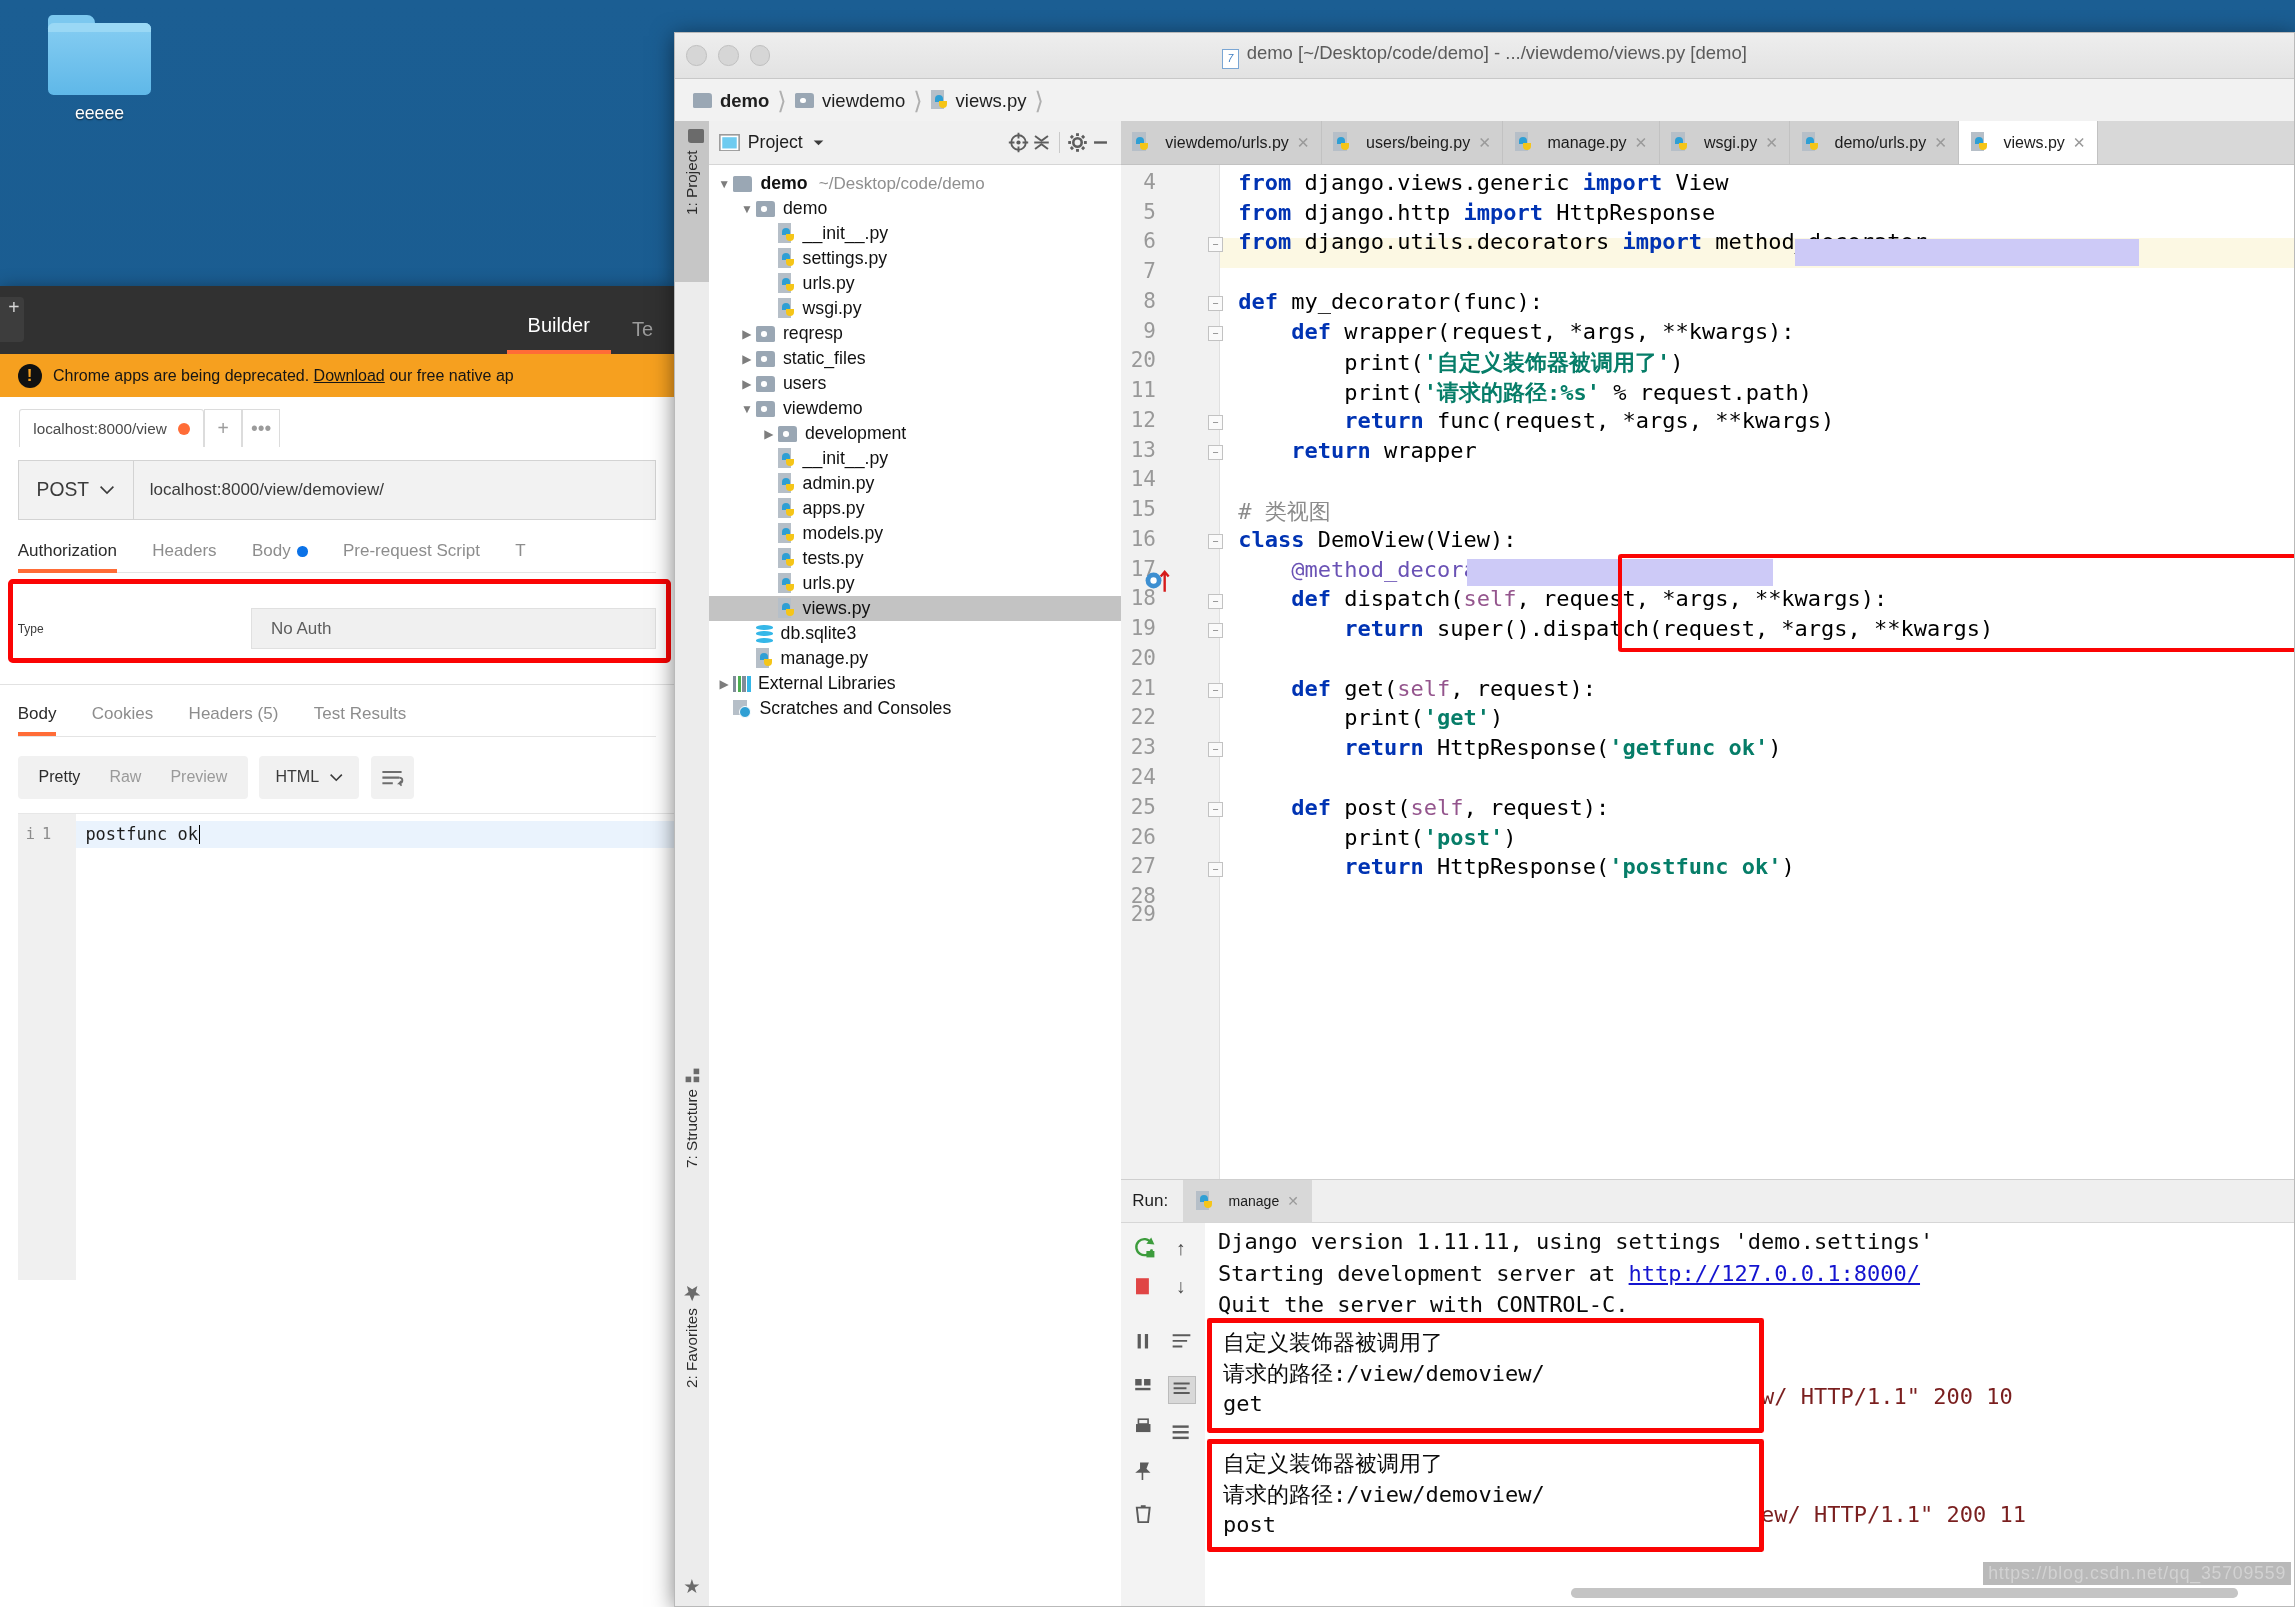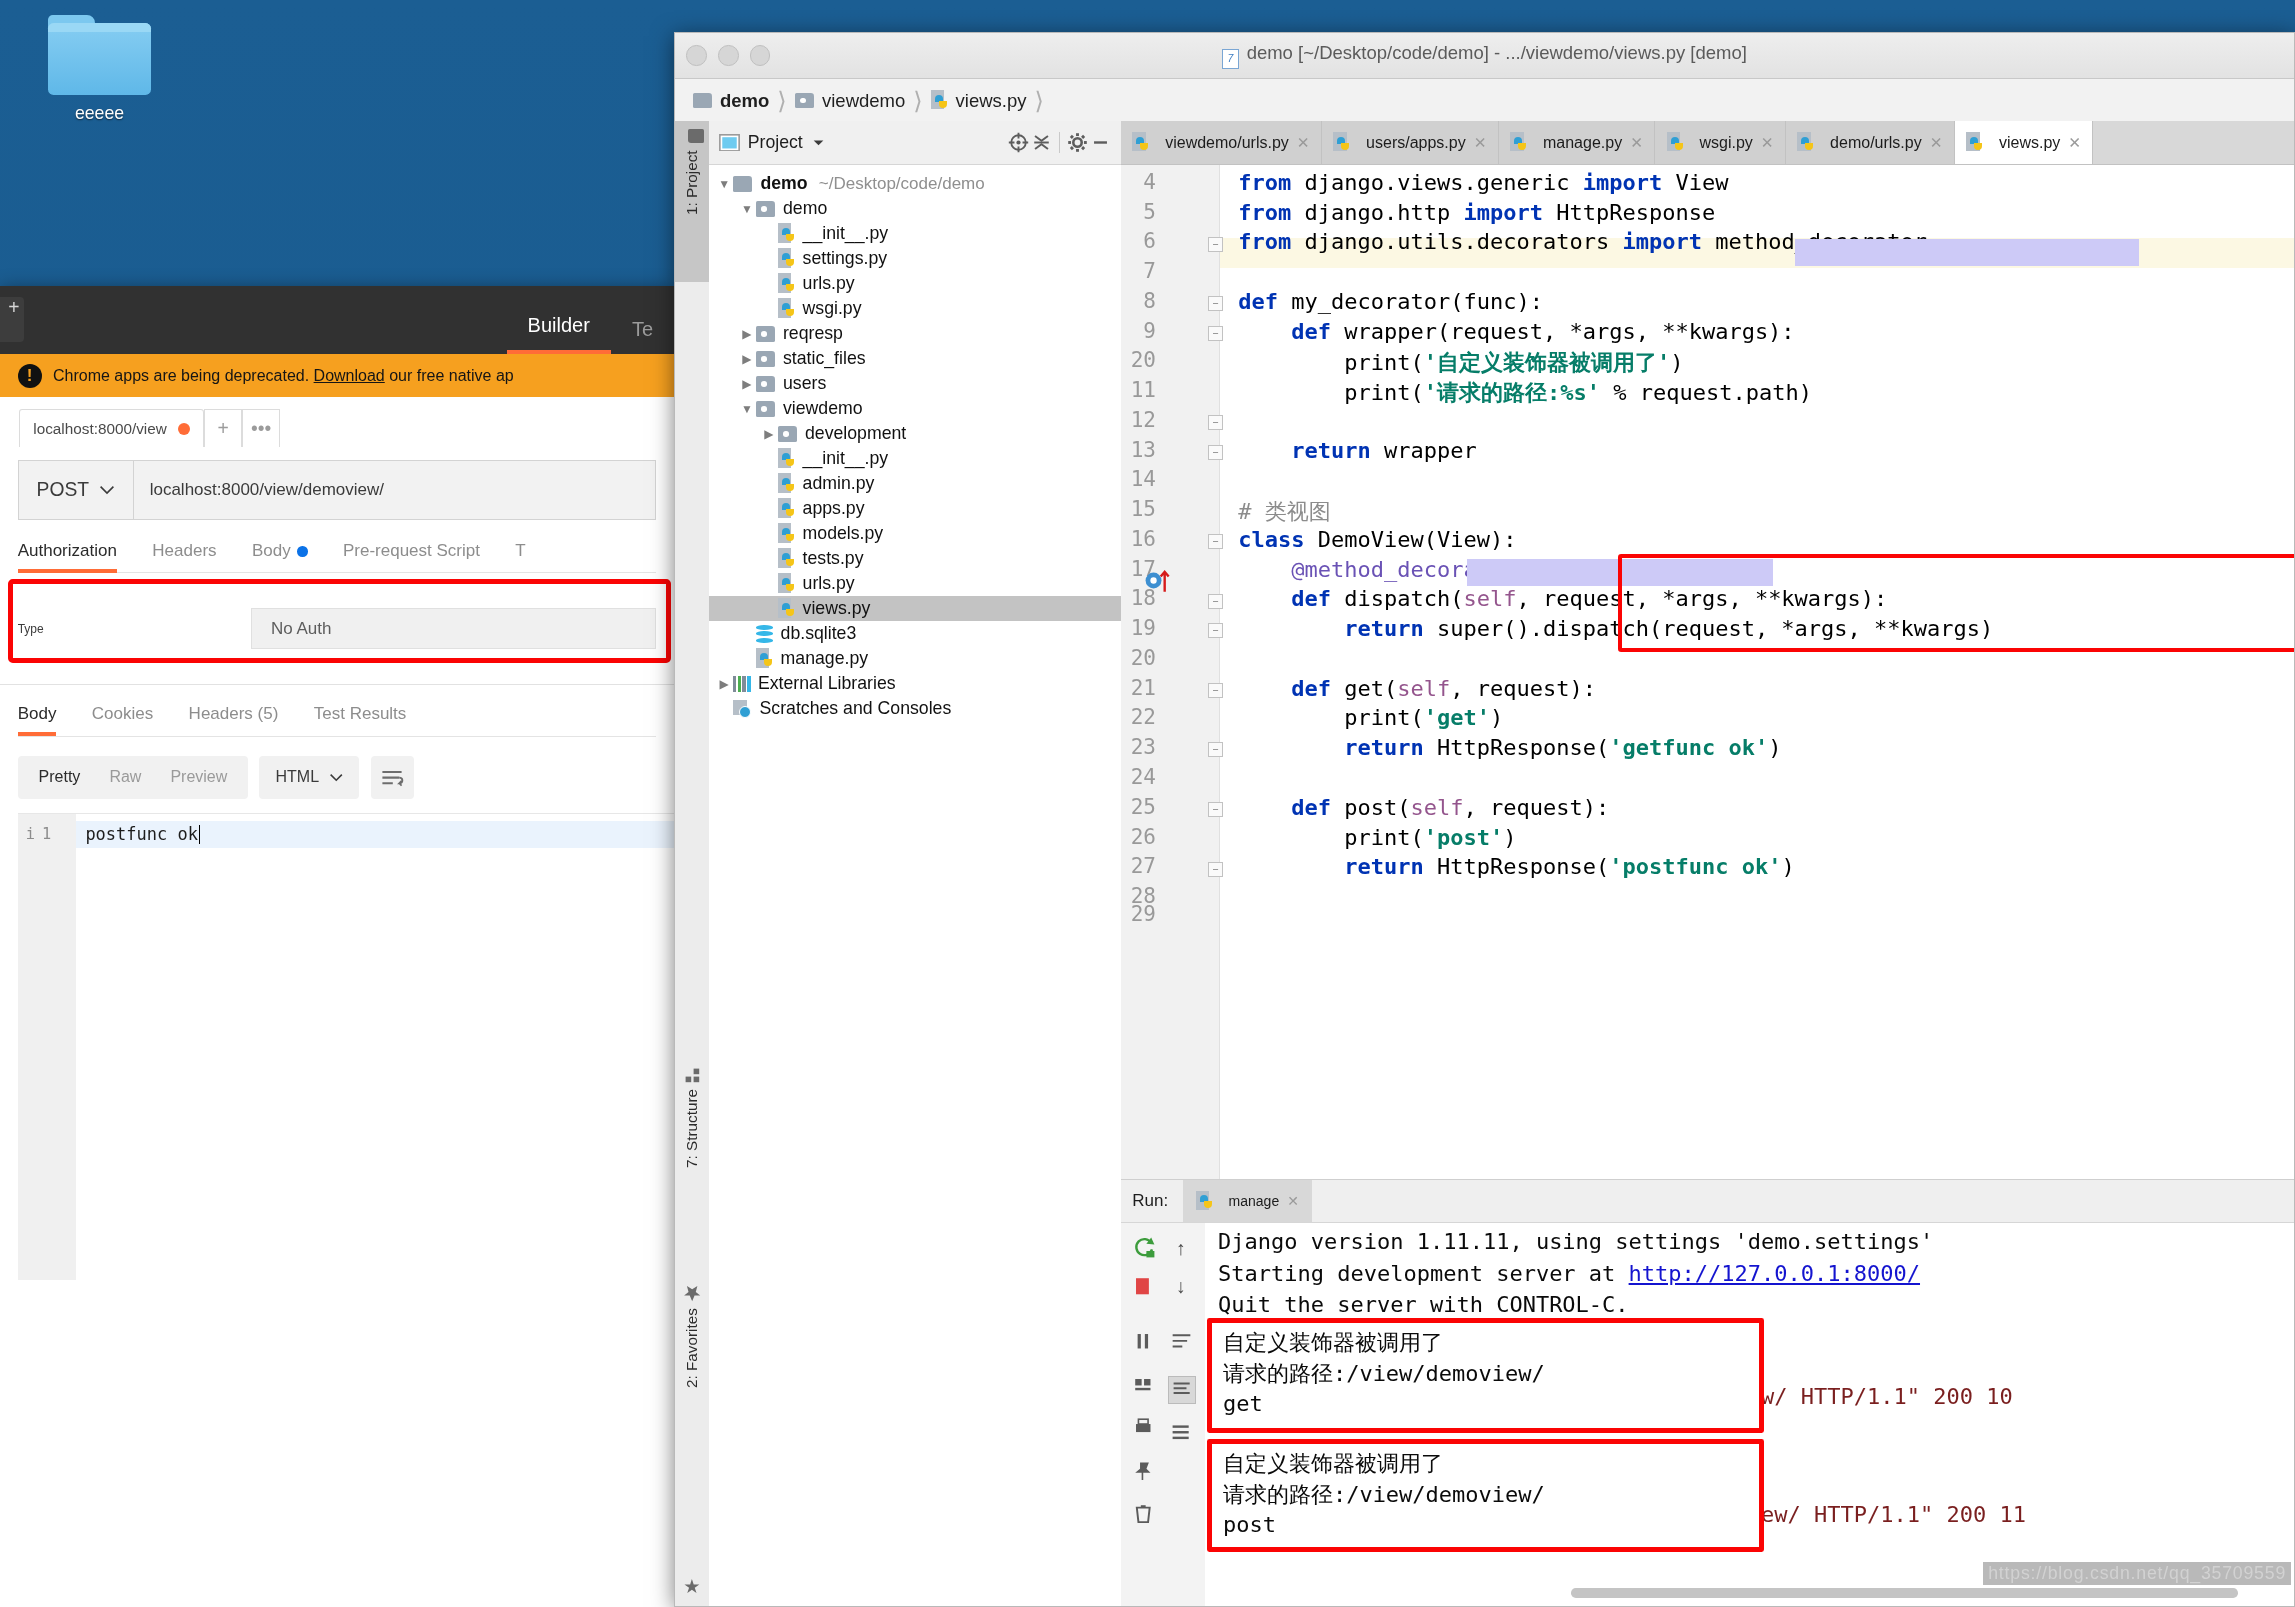--- a/index.html
+++ b/index.html
@@ -541,21 +541,21 @@
             </span>
             <span>viewdemo/urls.py</span>
             <span class="x">✕</span>
           </div>
           <div class="etab">
             <span class="ico-py">
               <i class="pg"></i>
               <i class="b"></i>
               <i class="y"></i>
             </span>
-            <span>users/apps.py</span>
+            <span>users/being.py</span>
             <span class="x">✕</span>
           </div>
           <div class="etab">
             <span class="ico-py">
               <i class="pg"></i>
               <i class="b"></i>
               <i class="y"></i>
             </span>
             <span>manage.py</span>
             <span class="x">✕</span>
@@ -633,20 +633,21 @@
           </div>
         <div id="py-codewrap">
             <div class="cline" style="top: 4.8px;"><span class="k">from</span> django.views.generic <span class="k">import</span> View</div>
             <div class="cline" style="top: 35px;"><span class="k">from</span> django.http <span class="k">import</span> HttpResponse</div>
             <div class="cline" style="top: 64px;"><span class="k">from</span> django.utils.decorators <span class="k">import</span> method_decorator</div>
             <div class="cline" style="top: 94px;"></div>
             <div class="cline" style="top: 124px;"><span class="k">def</span> my_decorator(func):</div>
             <div class="cline" style="top: 154px;">    <span class="k">def</span> wrapper(request, *args, **kwargs):</div>
             <div class="cline" style="top: 183px;">        print(<span class="s">'自定义装饰器被调用了'</span>)</div>
             <div class="cline" style="top: 213px;">        print(<span class="s">'请求的路径:%s'</span> % request.path)</div>
+            <div class="cline" style="top: 243px;">        <span class="k">return</span> func(request, *args, **kwargs)</div>
             <div class="cline" style="top: 273px;">    <span class="k">return</span> wrapper</div>
             <div class="cline" style="top: 302px;"></div>
             <div class="cline" style="top: 332px;"><span class="cm"># 类视图</span></div>
             <div class="cline" style="top: 362px;"><span class="k">class</span> DemoView(View):</div>
             <div class="cline" style="top: 392px;">    <span class="deco">@method_decorator</span>(my_decorator)</div>
             <div class="cline" style="top: 421px;">    <span class="k">def</span> dispatch(<span class="slf">self</span>, request, *args, **kwargs):</div>
             <div class="cline" style="top: 451px;">        <span class="k">return</span> super().dispatch(request, *args, **kwargs)</div>
             <div class="cline" style="top: 481px;"></div>
             <div class="cline" style="top: 511px;">    <span class="k">def</span> get(<span class="slf">self</span>, request):</div>
             <div class="cline" style="top: 540px;">        print(<span class="s">'get'</span>)</div>

